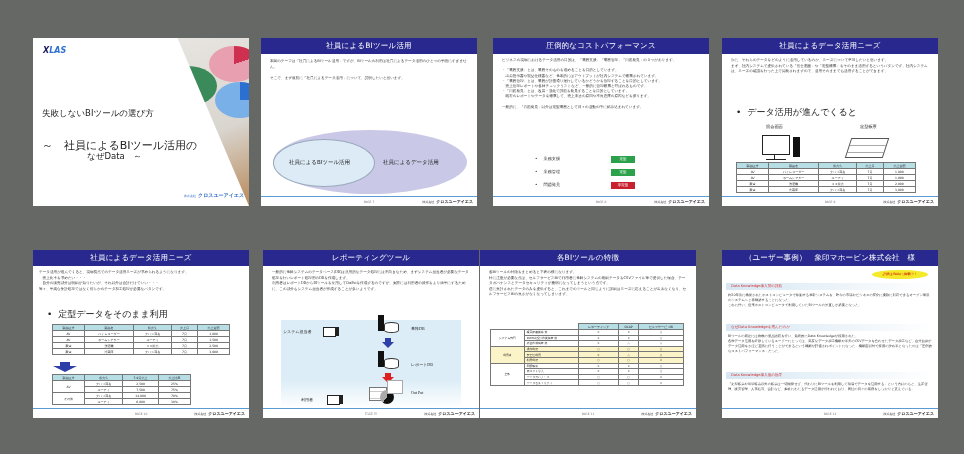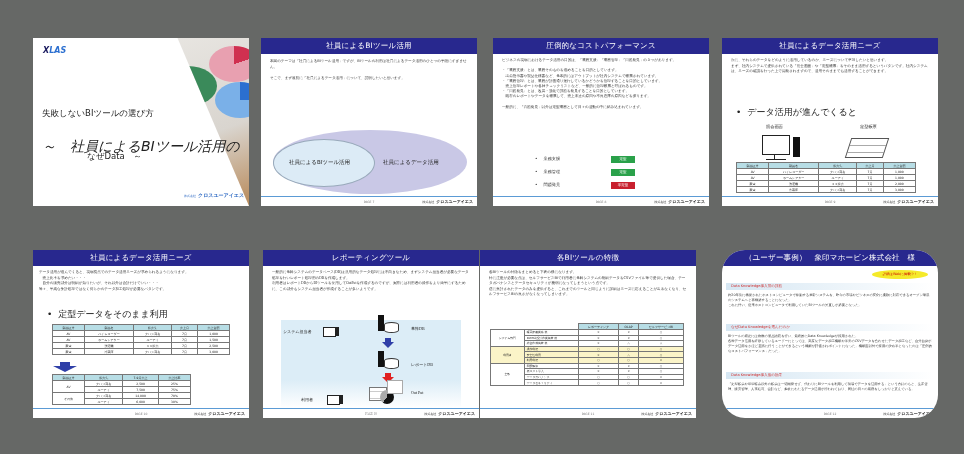--- a/index.html
+++ b/index.html
@@ -13,21 +13,21 @@
   .footer-logo small{font-size:3px;font-weight:normal;margin-right:2px;}
   table{border-collapse:collapse;position:absolute;}
   td,th{border:0.5px solid #777;font-size:3px;height:5px;padding:0 2px;text-align:center;color:#222;font-weight:normal;white-space:nowrap;}
   th{background:#b7dde5;}
   .bullet-big{position:absolute;left:14px;font-size:9px;color:#222;}
   .bullet-big::before{content:"•";margin-right:6px;}
   
   .s1-logo{position:absolute;left:10px;top:8px;font-size:8px;font-style:italic;font-weight:bold;color:#1a1a5e;}
   .s1-logo span{color:#2b6fd0;}
   .s1-title{position:absolute;left:9px;top:70px;font-size:8.5px;color:#222;}
-  .s1-sub1{position:absolute;left:9px;top:100px;font-size:14px;color:#222;font-style:italic;}
+  .s1-sub1{position:absolute;left:9px;top:100px;font-size:11px;color:#222;}
   .s1-sub2{position:absolute;left:54px;top:113px;font-size:8.5px;color:#222;}
   .s1-company{position:absolute;right:5px;bottom:8px;font-size:5px;font-weight:bold;color:#1f5fbf;}
   .s1-company small{font-size:3px;font-weight:normal;margin-right:2px;}
   .s1-photo{position:absolute;right:0;top:0;width:130px;height:168px;clip-path:polygon(45% 0,100% 0,100% 100%,100% 100%);background:linear-gradient(160deg,#eae8e4,#d9d5cf 60%,#b88a5a);}
   .pie{position:absolute;border-radius:50%;}
   .bar{position:absolute;width:6px;transform:skewY(-10deg);}
   
   .ellipse-big{position:absolute;left:12px;top:92px;width:194px;height:64px;border-radius:50%;background:#c9c8e6;}
   .ellipse-small{position:absolute;left:12px;top:101px;width:100px;height:46px;border-radius:50%;background:#dcebf6;border:0.5px solid #9ab;}
   .el-label{position:absolute;font-size:5.5px;color:#222;}
@@ -360,21 +360,21 @@
           <td>○</td>
           <td>×</td>
     </tr>
   </tbody>
     </table>
   <div class="footer-line"></div>
   <div class="page-num">PAGE 11</div>
   <div class="footer-logo"><small>株式会社</small><span>クロスユーアイエス</span></div>
 </div>
 
-<div class="slide" style="left:722px;top:250px;border-radius:23px;">
+<div class="slide" style="left:722px;top:250px;">
   <div class="title-bar">（ユーザー事例）　象印マホービン株式会社　様</div>
   <div class="pill">詳細はWebに掲載中！</div>
   <div class="section-head" style="top:33px;">Data Knowledge導入前の課題</div>
   <div class="body-text" style="top:43px;left:6px;right:6px;font-size:3.3px;line-height:5px;">約20年前に構築されたホストコンピュータで稼動する基幹システムを、昨今の市場やビジネスの変化に柔軟に対応できるオープン環境のシステムへと再構築することになった。
 これに伴い、従来ホストコンピュータで利用していたBIツールの見直しが必要となった。</div>
   <div class="section-head" style="top:74px;">なぜData Knowledgeを選んだのか</div>
   <div class="body-text" style="top:84px;left:6px;right:6px;font-size:3.3px;line-height:5px;">BIツールの統定には複数の製品比較を行い、最終的にData Knowledgeが採用された。
 各種データ活用を経験しているユーザーにとっては、高度なデータ加工機能や手元のCSVデータを合わせたデータ加工など、自分自身がデータ活用をさほど意識に行うことができるという機能が評価されポイントになった。機能面以外で採用の決め手となったのは「圧倒的なコストパフォーマンス」だった。</div>
   <div class="section-head" style="top:122px;">Data Knowledge導入後の効果</div>
   <div class="body-text" style="top:132px;left:6px;right:6px;font-size:3.3px;line-height:5px;">「定型帳票や型型帳票以外の帳票は一切開発せず、代わりにBIツールを利用して現場でデータを活用する」という方針のもと、生産管理、販売管理、人事給与、会計など、多岐にわたるデータ活用が行われており、同社の日々の業務をしっかりと支えている。</div>

